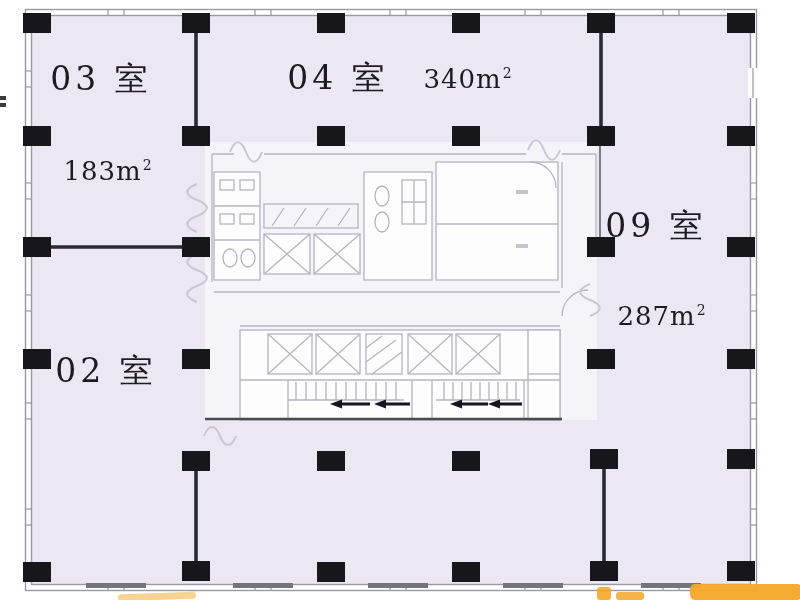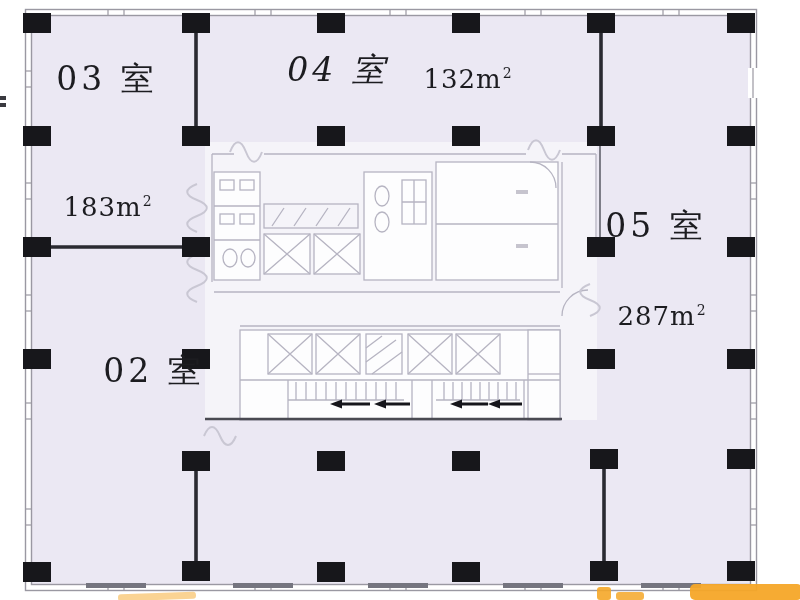--- a/index.html
+++ b/index.html
@@ -37,24 +37,24 @@
   
   .arrows path{stroke:#15151b;stroke-width:3;fill:none;}
   .arrows polygon{fill:#15151b;stroke:none;}
 
   
   .room-name{position:absolute;transform:translate(-50%,-50%);font-size:33px;letter-spacing:4px;
              color:var(--text-color,#1c1c20);white-space:nowrap;}
   .room-area{position:absolute;transform:translate(-50%,-50%);font-size:26px;letter-spacing:1px;
              color:var(--text-color,#1c1c20);white-space:nowrap;}
   .room-area sup{font-size:14px;margin-left:1px;}
-  .p-n03{left:107px;top:79px;}  .p-a03{left:108px;top:171px;margin-top:36px;}
-  .p-n04{left:338px;top:70px;font-style:italic;}  .p-a04{left:468px;top:79px;}
+  .p-n03{left:101px;top:79px;}  .p-a03{left:108px;top:171px;}
+  .p-n04{left:338px;top:78px;}  .p-a04{left:468px;top:79px;}
   .p-n05{left:656px;top:226px;} .p-a05{left:662px;top:316px;}
-  .p-n02{left:106px;top:371px;margin-left:48px;} .p-a02{left:120px;top:455px;}
+  .p-n02{left:106px;top:371px;} .p-a02{left:120px;top:455px;}
   .p-n01{left:338px;top:517px;} .p-a01{left:458px;top:516px;}
 
   
   .wm{position:absolute;background:var(--watermark,#f5a728);}
   .wm1{left:118px;top:593px;width:78px;height:7px;border-radius:3px;opacity:.5;transform:rotate(-2deg);}
   .wm2{left:597px;top:587px;width:14px;height:13px;border-radius:3px;opacity:.9;}
   .wm3{left:616px;top:592px;width:28px;height:8px;border-radius:3px;opacity:.85;}
   .wm4{left:690px;top:584px;width:112px;height:16px;border-radius:5px;opacity:.95;}
 </style>
 </head>
@@ -252,23 +252,23 @@
         <polygon points="462,399.5 462,408.5 450,404"></polygon>
       <path d="M500,404 H522"></path>
         <polygon points="500,399.5 500,408.5 488,404"></polygon>
     </g>
   </svg>
 
   <div class="room-name p-n03">03 室</div>
   <div class="room-area p-a03"><span>183m</span><sup>2</sup></div>
 
   <div class="room-name p-n04">04 室</div>
-  <div class="room-area p-a04"><span>132m</span><sup>2</sup></div>
-
-  <div class="room-name p-n05">05 室</div>
+  <div class="room-area p-a04"><span>340m</span><sup>2</sup></div>
+
+  <div class="room-name p-n05">09 室</div>
   <div class="room-area p-a05"><span>287m</span><sup>2</sup></div>
 
   <div class="room-name p-n02">02 室</div>
 
 
   <div class="wm wm1"></div>
   <div class="wm wm2"></div>
   <div class="wm wm3"></div>
   <div class="wm wm4"></div>
 </div>

